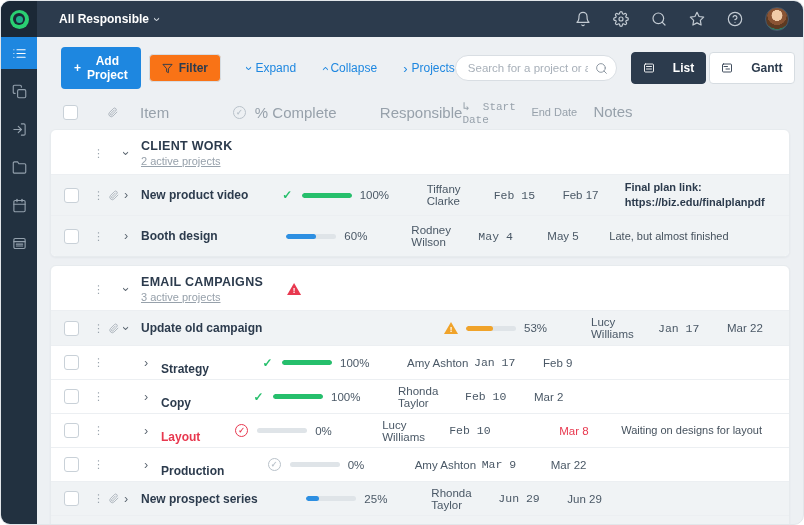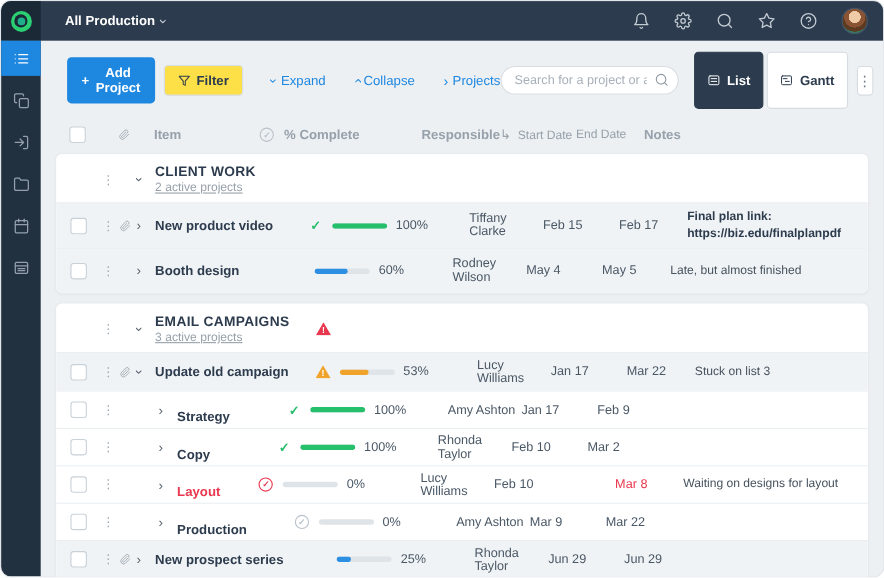--- a/index.html
+++ b/index.html
@@ -26,61 +26,61 @@
   .sidebar { position:absolute; left:0; top:36px; bottom:0; width:36px; background:#223140; display:flex; flex-direction:column; align-items:center; }
   .side-item { width:36px; height:32px; display:flex; align-items:center; justify-content:center; margin-bottom:6px; cursor:pointer; }
   .side-item svg { width:15px; height:15px; stroke:#94a1ad; stroke-width:1.8; fill:none; stroke-linecap:round; stroke-linejoin:round; }
   .side-item.active { background:#1e87e0; }
   .side-item.active svg { stroke:#fff; }
   
   .main { position:absolute; left:36px; top:36px; right:0; bottom:0; overflow:hidden; }
   .toolbar { display:flex; align-items:center; padding:10px 12px 8px 24px; }
   .btn-primary { background:#1e87e0; color:#fff; border:none; border-radius:4px; font-size:12px; font-weight:700;
     padding:7px 13px; display:flex; align-items:center; gap:6px; cursor:pointer; font-family:inherit; }
-  .btn-plain { background:#fde047; color:#2c3b4d; border:1px solid #d6dce1; border-radius:4px; font-size:12px; font-weight:700;
+  .btn-plain { background:#f97316; color:#2c3b4d; border:1px solid #d6dce1; border-radius:4px; font-size:12px; font-weight:700;
     padding:6px 12px; display:flex; align-items:center; gap:6px; cursor:pointer; margin-left:8px; font-family:inherit; }
   .funnel { width:11px; height:11px; }
   .funnel svg { width:11px; height:11px; stroke:#2c3b4d; stroke-width:2; fill:none; stroke-linejoin:round; }
   .tlink { color:#1e87e0; font-size:12px; font-weight:400; display:flex; align-items:center; gap:4px; margin-left:26px; cursor:pointer; text-decoration:none; }
   .tlink .g { display:inline-block; font-size:13px; line-height:1; }
   .rot90 { transform:rotate(90deg); } .rotm90 { transform:rotate(-90deg); }
   .search-wrap { margin-left:auto; position:relative; }
   .search-input { width:162px; height:26px; border:1px solid #d9dee3; border-radius:14px; background:#fff;
     font-size:11.5px; color:#55606b; padding:0 28px 0 12px; outline:none; font-family:inherit; }
   .search-input::placeholder { color:#a8b0b9; }
   .search-ic { position:absolute; right:9px; top:6px; width:13px; height:13px; }
   .search-ic svg { width:13px; height:13px; stroke:#8c96a0; stroke-width:1.8; fill:none; stroke-linecap:round; }
   .seg { display:flex; align-items:center; margin-left:14px; gap:3px; }
-  .seg-btn { display:flex; align-items:center; gap:6px; font-size:12px; font-weight:700; border-radius:4px; padding:18px 11px; cursor:pointer; font-family:inherit; }
+  .seg-btn { display:flex; align-items:center; gap:18px; font-size:12px; font-weight:700; border-radius:4px; padding:8px 11px; cursor:pointer; font-family:inherit; }
   .seg-btn.dark { background:#2c3b4d; color:#fff; border:1px solid #2c3b4d; }
   .seg-btn.light { background:#fff; color:#2c3b4d; border:1px solid #d6dce1; }
   .seg-btn svg { width:12px; height:12px; fill:none; stroke-width:1.8; stroke-linecap:round; }
   .seg-btn.dark svg { stroke:#fff; } .seg-btn.light svg { stroke:#2c3b4d; }
   .kebab-btn { margin-left:8px; width:26px; height:27px; background:#fff; border:1px solid #d6dce1; border-radius:4px;
     color:#6b7580; font-size:13px; display:flex; align-items:center; justify-content:center; cursor:pointer; }
   
   .cols { display:flex; align-items:center; }
   .c-check { flex:0 0 42px; padding-left:13px; display:flex; }
   .c-kebab { flex:0 0 16px; color:#9aa4ad; font-size:11px; cursor:pointer; }
   .c-attach { flex:0 0 15px; display:flex; }
   .c-attach svg { width:10px; height:11px; stroke:#9aa4ad; stroke-width:1.8; fill:none; stroke-linecap:round; }
   .c-chev { flex:0 0 17px; color:#59646f; font-size:12.5px; }
   .c-chev .g { display:inline-block; line-height:1; }
   .c-name { flex:1 1 auto; min-width:0; font-size:12px; font-weight:700; color:#2c3b4d; }
   .c-status { flex:0 0 22px; display:flex; }
   .c-bar { flex:0 0 58px; display:flex; }
   .c-pct { flex:0 0 36px; font-size:11.5px; color:#4a5866; }
   .c-resp { flex:0 0 98px; font-size:11.5px; color:#4a5866;padding-left:31px; }
   .c-start, .c-end { font-size:11.5px; color:#4a5866; }
-  .c-start { flex:0 0 69px; } .c-end { flex:0 0 62px; }
+  .c-start { flex:0 0 69px;font-family:Liberation Mono, monospace; } .c-end { flex:0 0 62px; }
   .c-notes { flex:1 1 133px; min-width:0; font-size:11px; color:#46525e; padding-right:10px; line-height:1.35; }
   .hdr { padding:6px 13px 8px 13px; }
   .hdr .cols { height:18px; }
   .hdr .hlabel { font-size:11px; color:#97a1ab; font-weight:400; }
-  .hdr .c-name, .hdr .c-pct, .hdr .c-resp, .hdr .c-notes { font-size:12px; color:#97a1ab; font-weight:700; }
+  .hdr .c-name, .hdr .c-pct, .hdr .c-resp, .hdr .c-notes { font-size:15px; color:#97a1ab; font-weight:400; }
   .hdr .c-status { color:#9aa4ad; }
   .arrow-g { color:#9aa4ad; font-size:12px; }
   .checkbox { width:15px; height:15px; border:1px solid #c9d1d8; border-radius:3px; background:#fff; cursor:pointer; }
   
   .status-ic { width:15px; height:13px; display:inline-flex; align-items:center; justify-content:center; }
   .s-check { color:#26bf6c; font-weight:700; font-size:12px; }
   .s-warn-orange, .s-warn-red { clip-path:polygon(50% 0,100% 100%,0 100%); color:#fff; align-items:flex-end;
     font-size:8px; font-weight:700; width:14px; height:12px; }
   .s-warn-orange { background:#f0a32a; } .s-warn-red { background:#e8384f; }
   .s-circle-red, .s-circle-gray { width:13px; height:13px; border-radius:50%; border:1.3px solid; font-size:8px; font-weight:700; }
@@ -115,21 +115,21 @@
 
   <div class="topbar">
     <div class="logo-block">
       <div class="logo-ring">
           <div class="in1">
             <div class="in2"></div>
           </div>
         </div>
     </div>
     <div class="ws">
-      <span>All Production</span>
+      <span>All Responsible</span>
       <span class="chev">›</span>
     </div>
     <div class="top-icons">
       <span class="tico">
         <svg viewBox="0 0 24 24">
             <path d="M18 8A6 6 0 0 0 6 8c0 7-3 9-3 9h18s-3-2-3-9"></path>
             <path d="M13.73 21a2 2 0 0 1-3.46 0"></path>
           </svg>
       </span>
       <span class="tico">
@@ -413,21 +413,20 @@
             </span>
           <span class="c-bar">
               <span class="bar">
                 <span class="fill s-orange" style="width: 53%;"></span>
               </span>
             </span>
           <span class="c-pct">53%</span>
           <span class="c-resp">Lucy Williams</span>
           <span class="c-start">Jan 17</span>
           <span class="c-end">Mar 22</span>
-          <span class="c-notes">Stuck on list 3</span>
         </div>
       </div>
 
       <div class="row sub">
         <div class="cols">
           <span class="c-check">
               <span class="checkbox"></span>
             </span>
           <span class="c-kebab">⋮</span>
           <span class="c-attach"></span>

